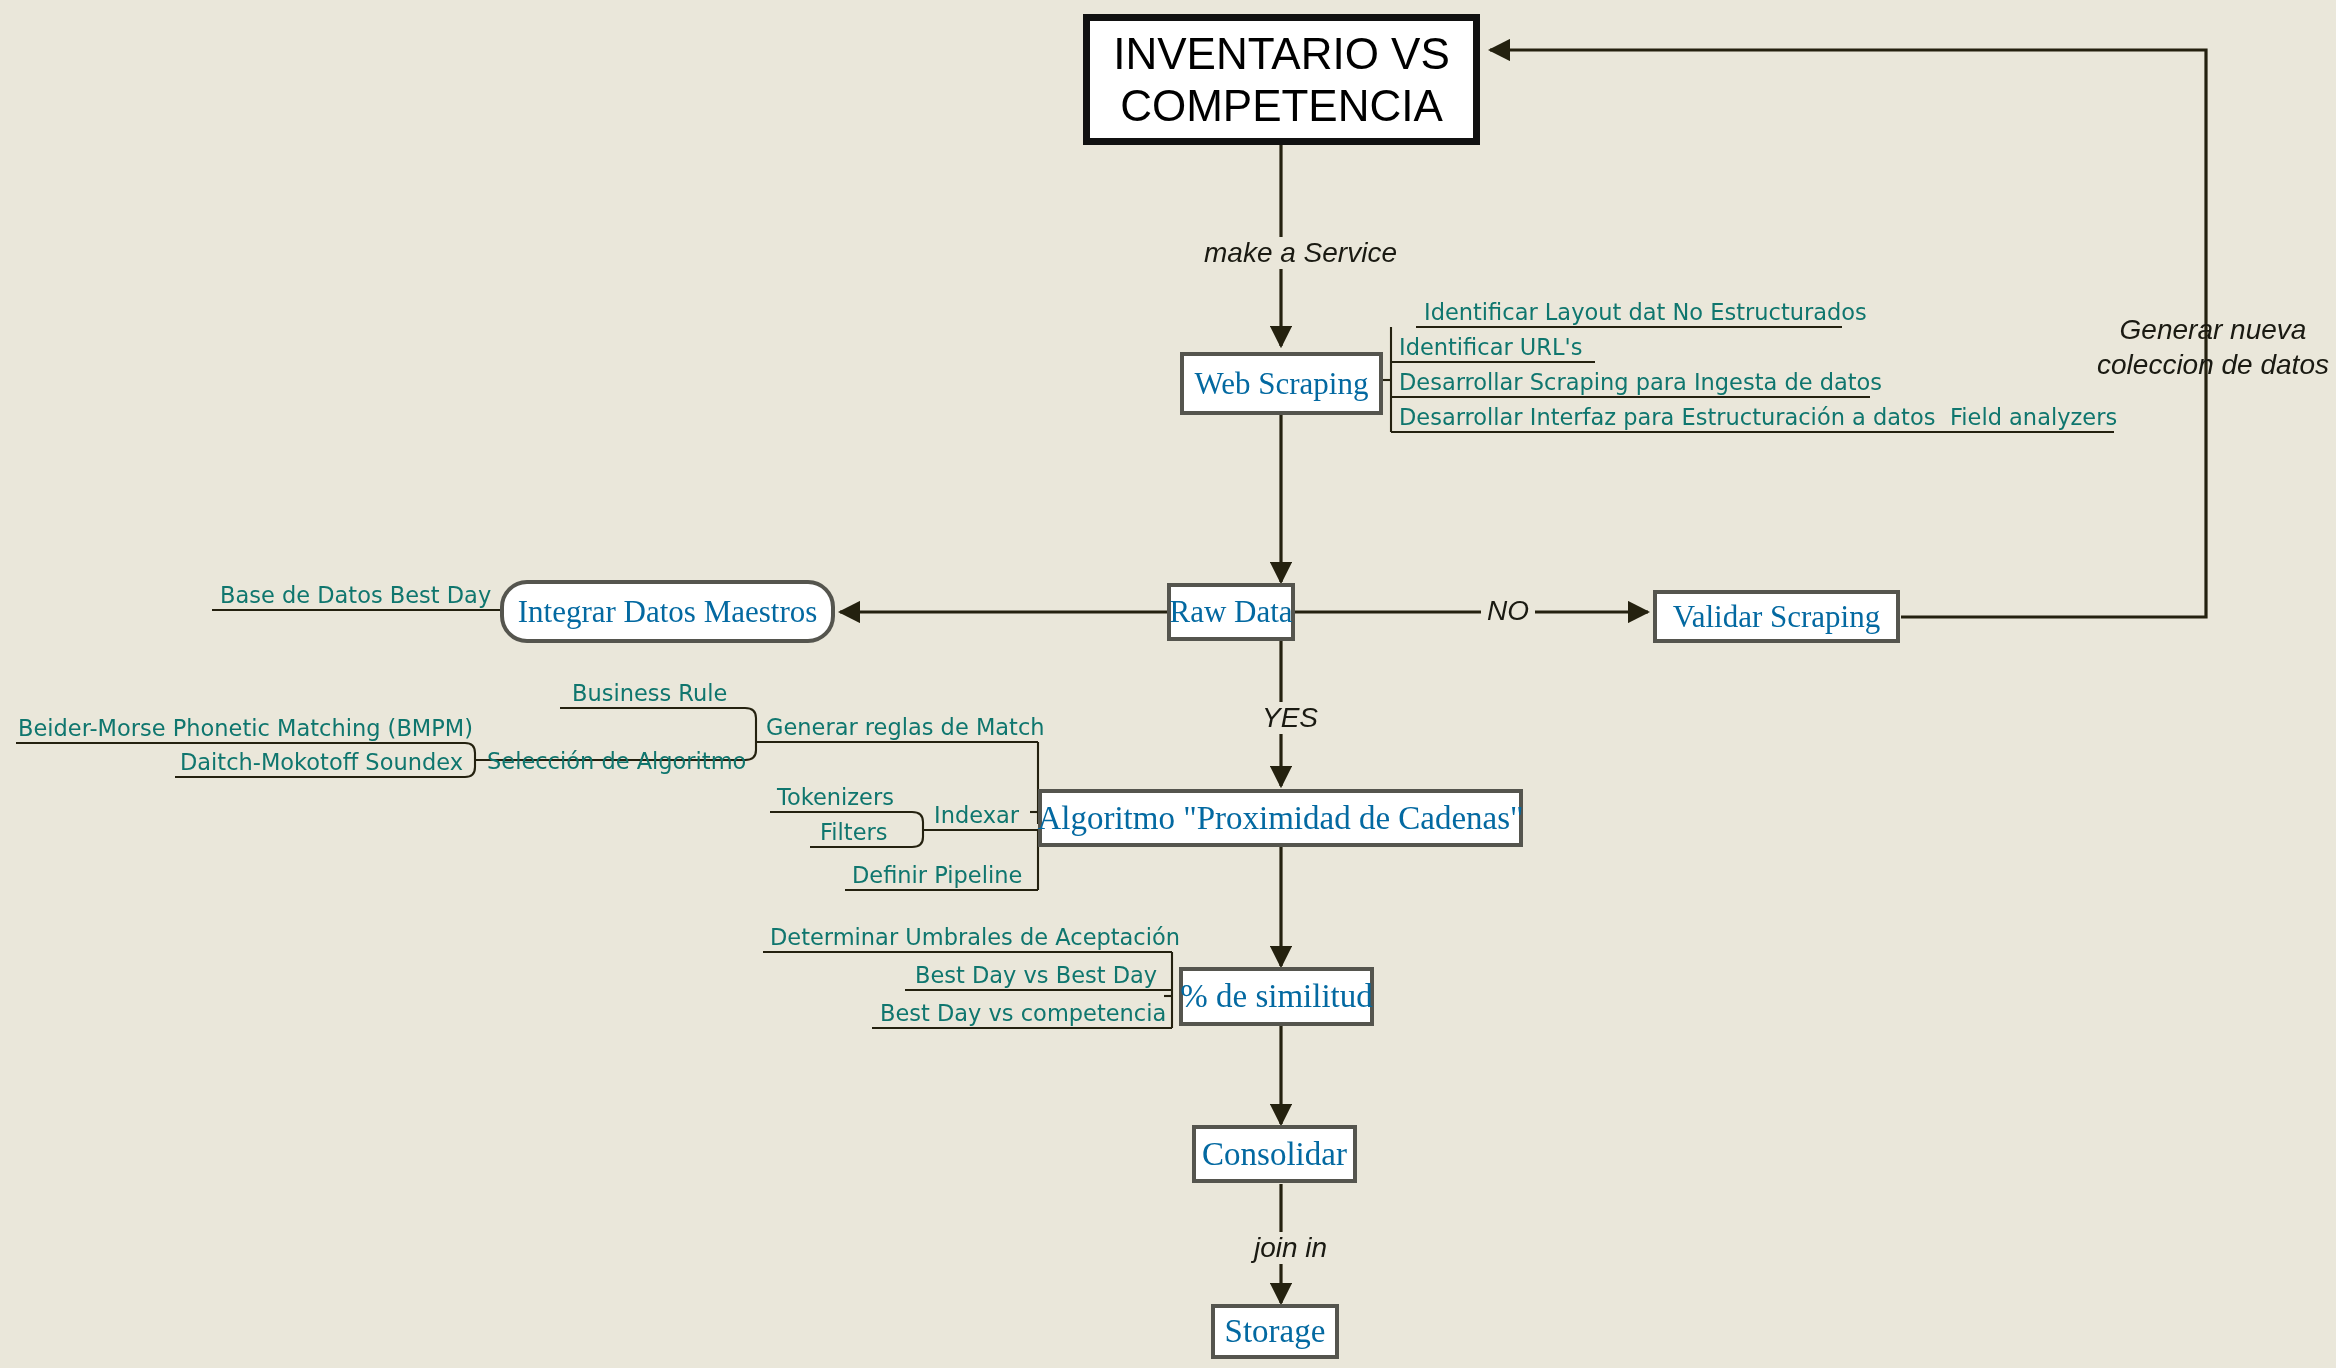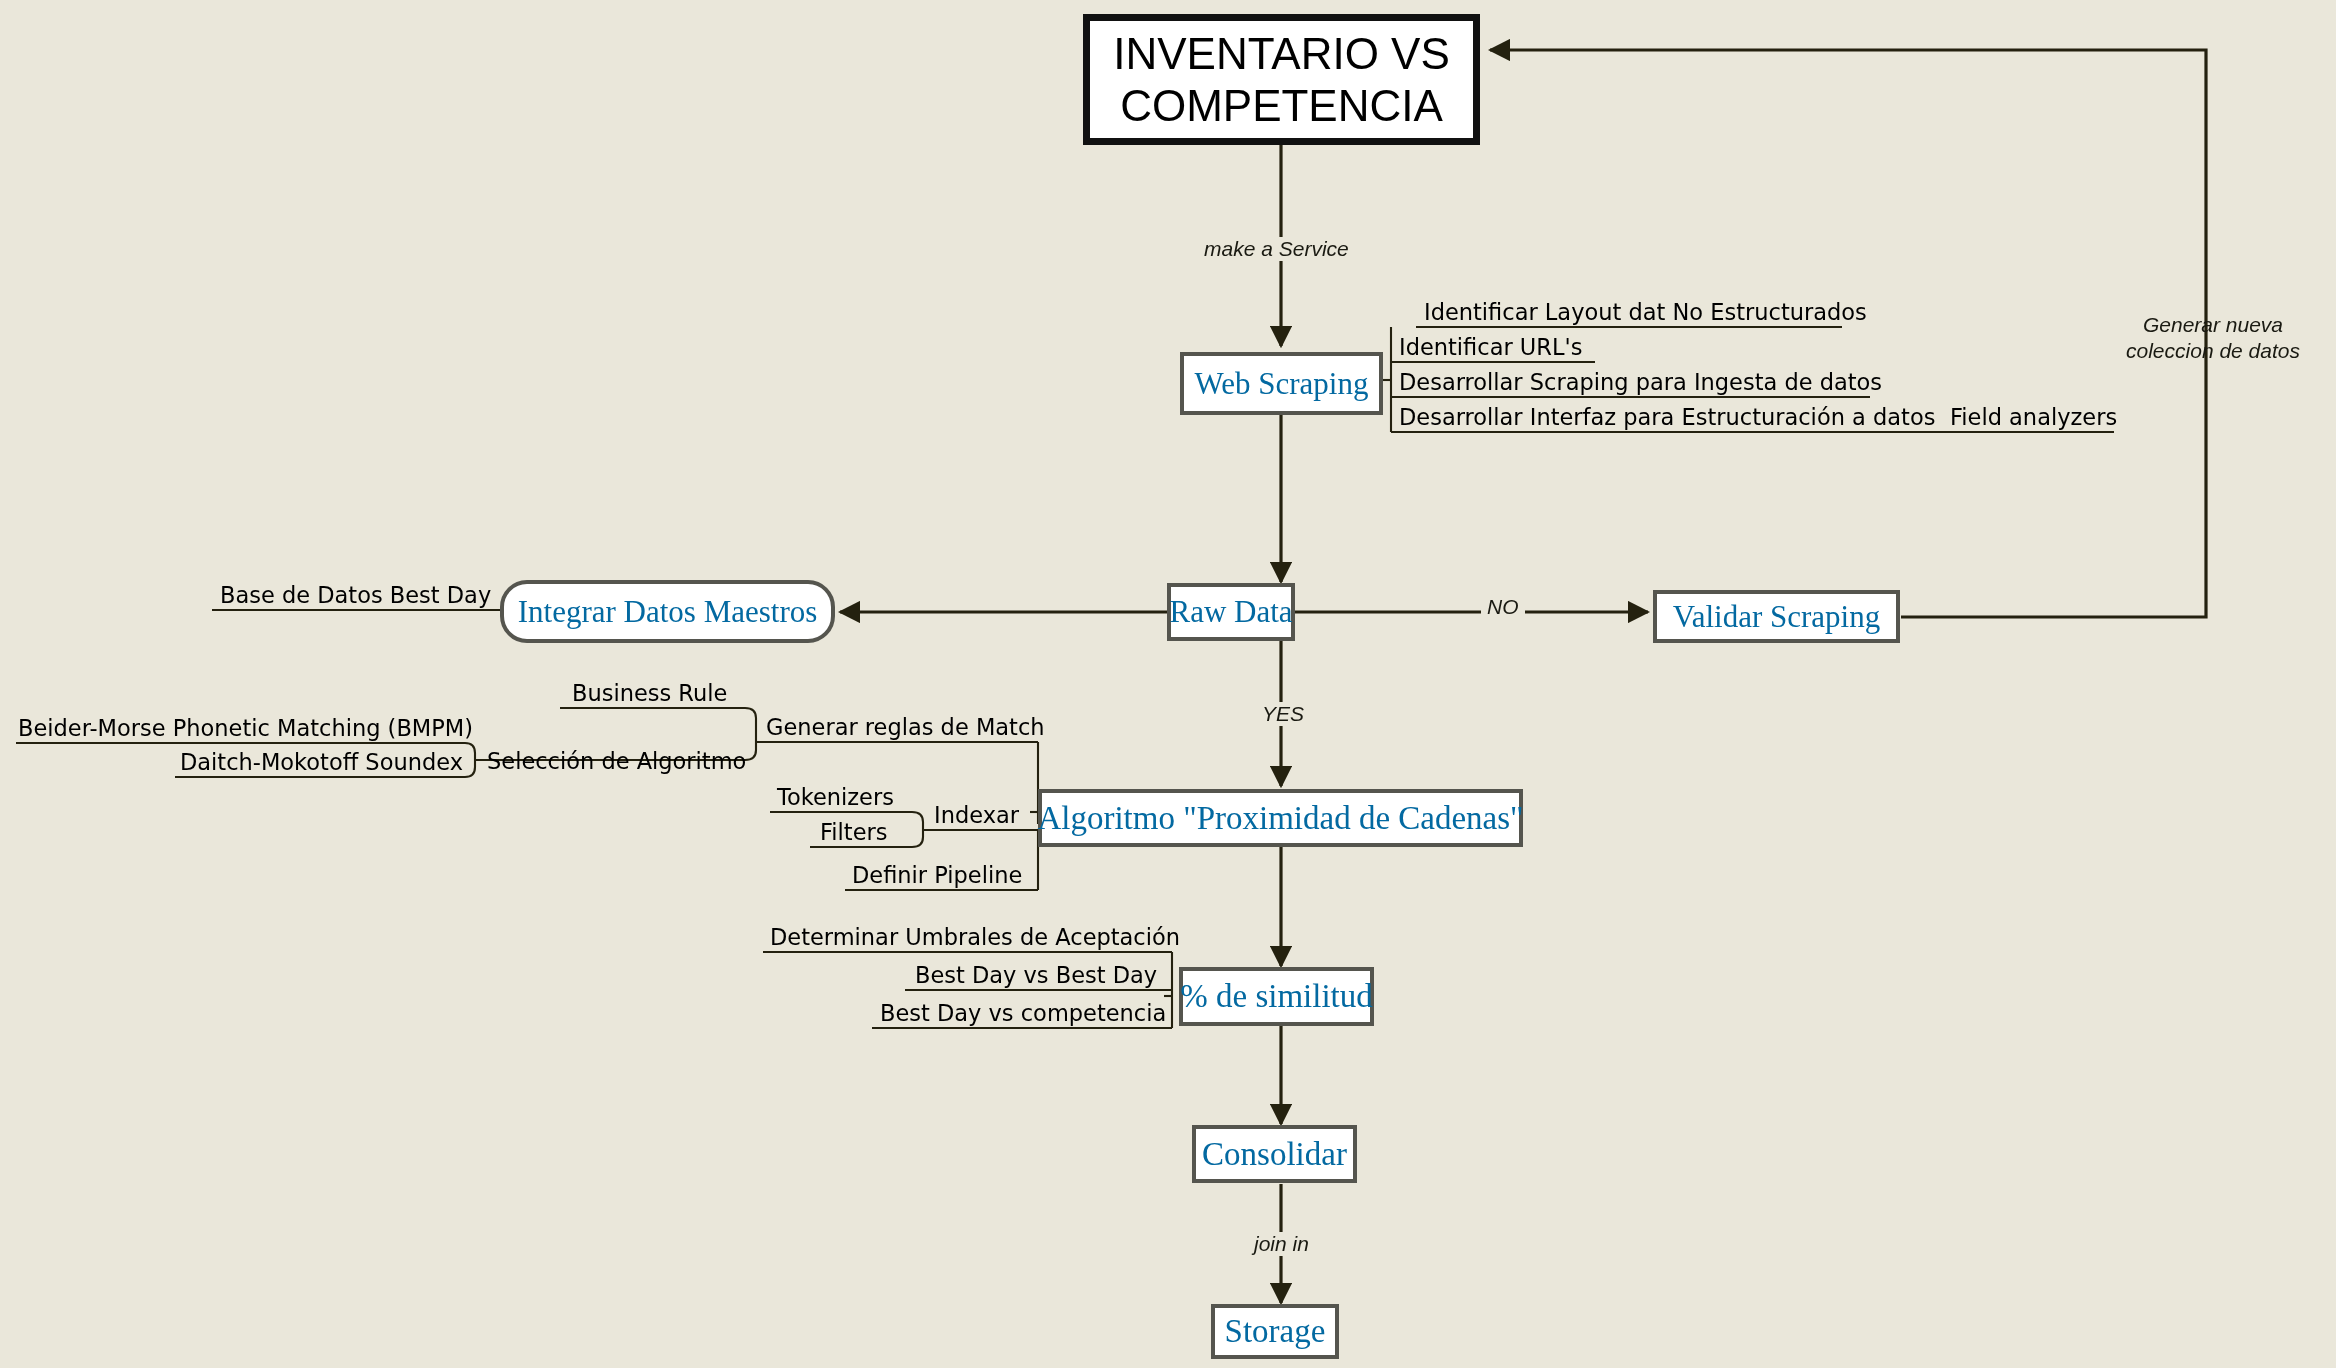--- a/index.html
+++ b/index.html
@@ -55,32 +55,32 @@
   }
   .node.plain-lg {
     font-size: 33px;
   }
 
   
   .ann {
     position: absolute;
     font-family: "DejaVu Sans", sans-serif;
     font-size: 22.5px;
-    color: #000000;
+    color: #0f766e;
     white-space: nowrap;
     z-index: 2;
     padding-bottom: 3px;
   }
 
   
   .elabel {
     position: absolute;
     font-family: "Liberation Sans", sans-serif;
     font-style: italic;
-    font-size: 21px;
+    font-size: 28px;
     color: #1a1a12;
     white-space: nowrap;
     z-index: 4;
     background: #eae7da;
     padding: 0 6px;
   }
   .elabel.two-line {
     white-space: normal;
     text-align: center;
     line-height: 1.25;

